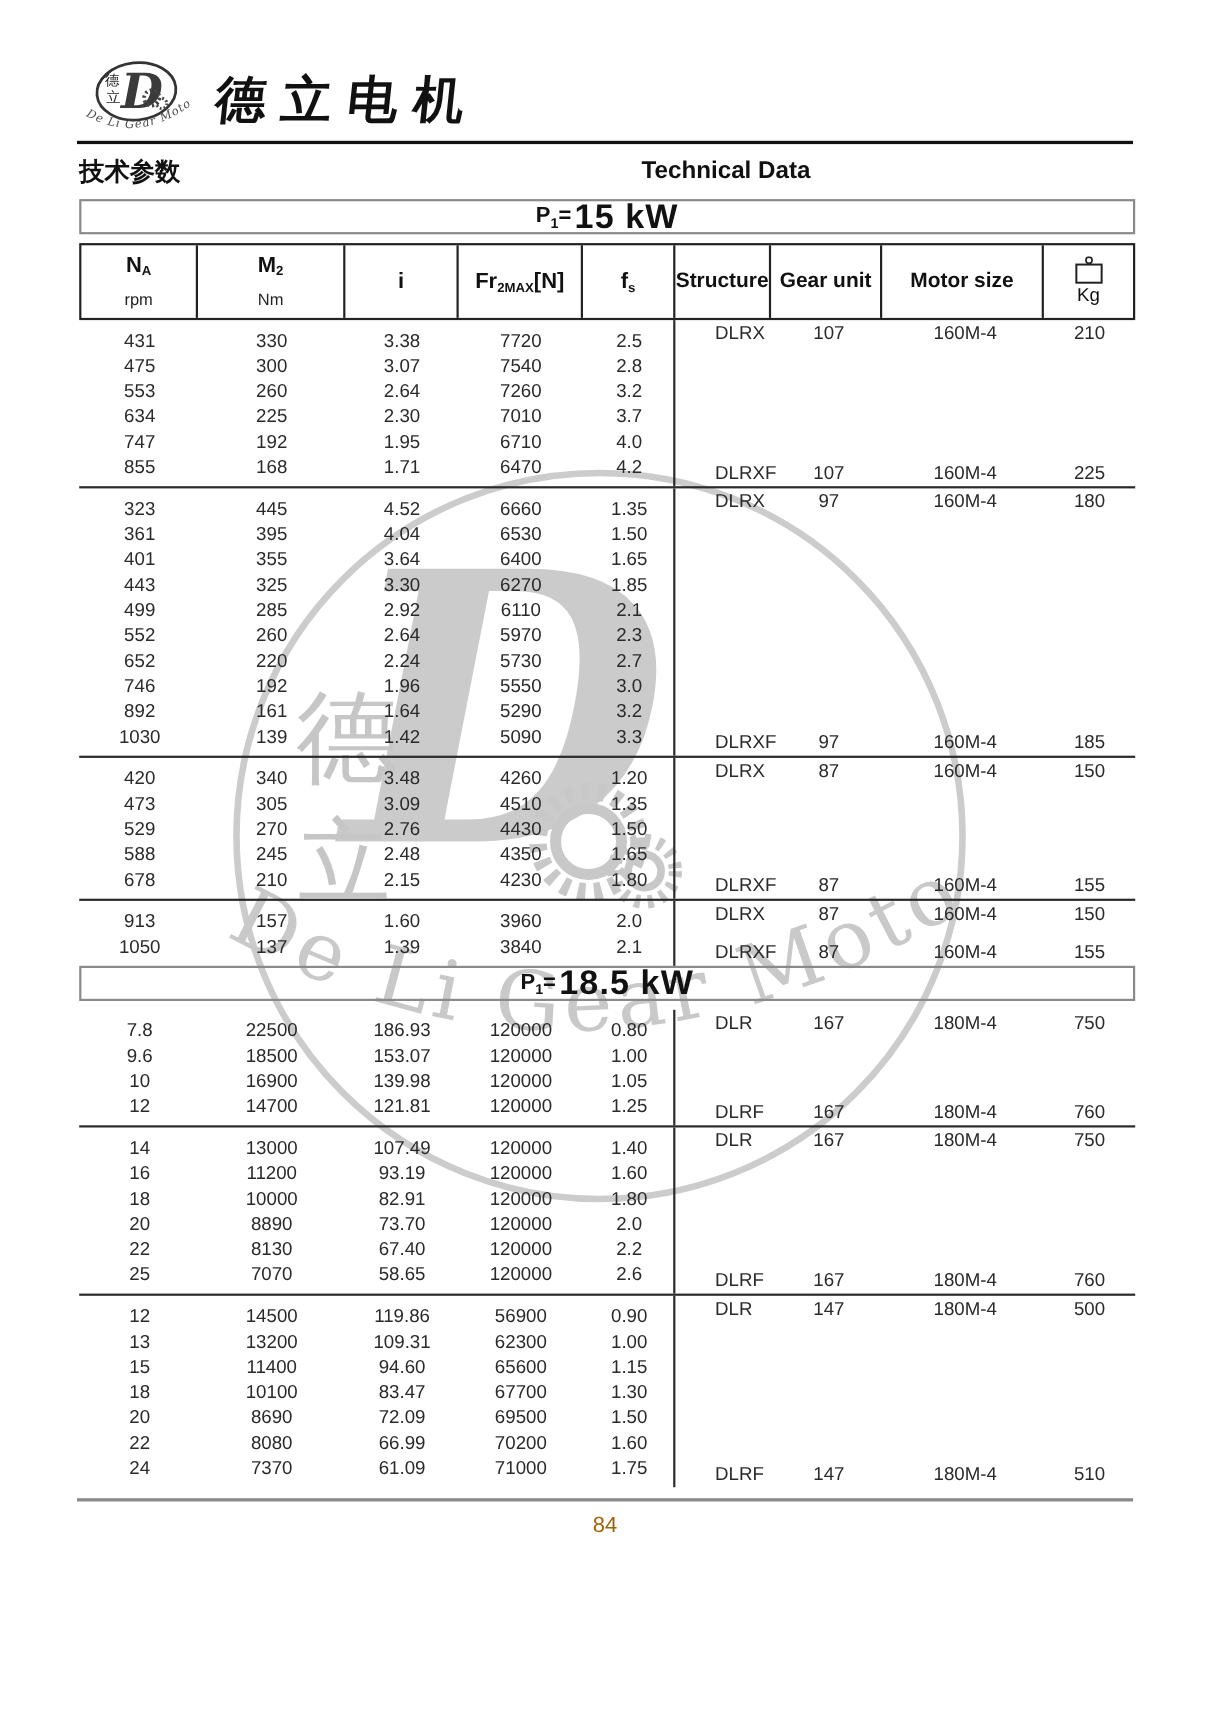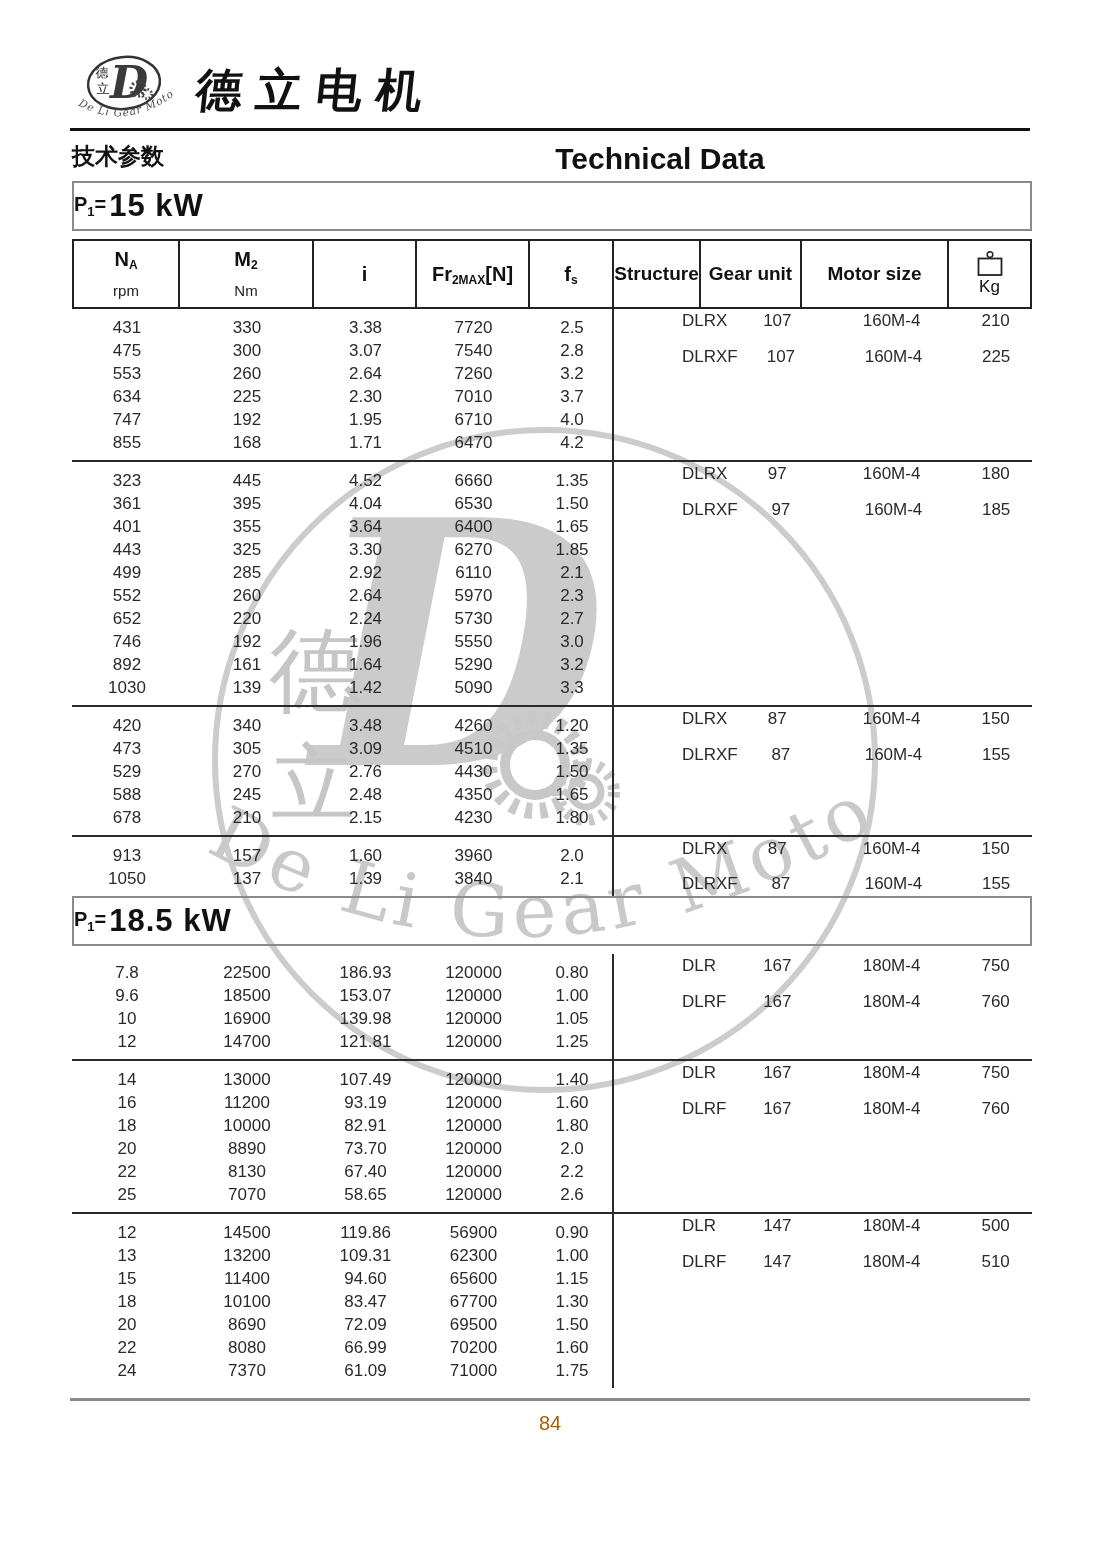--- a/index.html
+++ b/index.html
@@ -13,26 +13,26 @@
   .content { position:relative; z-index:1; }
 
   
   .brand-row { display:flex; align-items:center; gap:16px; margin:54px 70px 0 72px; height:74px; }
   .logo-svg { width:108px; height:76px; flex:0 0 auto; }
   .brand-text { font-family:"DejaVu Serif","Liberation Serif",serif; font-weight:bold; font-size:46px; letter-spacing:14px; color:#111; transform:skewX(-6deg); }
   .top-rule { margin:0 70px; height:3px; background:#111; }
 
   .titles-row { position:relative; margin:10px 70px 0 72px; height:32px; }
   .title-zh { position:absolute; left:0; top:0; font-size:23px; font-weight:700; color:#111; }
-  .title-en { position:absolute; left:588px; top:1px; transform:translateX(-50%); font-size:30px; font-weight:700; color:#111; }
+  .title-en { position:absolute; left:588px; top:1px; transform:translateX(-50%); font-size:22px; font-weight:700; color:#111; }
 
   
   .table-wrap { position:relative; margin:8px 0 0 72px; width:960px; }
 
-  .banner { height:50px; border:2px solid #8a8a8a; display:flex; align-items:center; justify-content:flex-start; gap:3px; margin-bottom:8px; background:transparent; }
+  .banner { height:32px; border:2px solid #8a8a8a; display:flex; align-items:center; justify-content:center; gap:3px; margin-bottom:8px; background:transparent; }
   .banner .bp { font-size:20px; font-weight:700; color:#111; }
   .banner .bp sub { font-size:13px; font-weight:700; }
   .banner .bv { font-size:31px; font-weight:800; letter-spacing:1px; color:#111; }
 
   .header-row { display:flex; border:2px solid #222; height:70px; background:transparent; }
   .hcell { border-right:2px solid #222; display:flex; flex-direction:column; align-items:center; justify-content:center; line-height:1.1; }
   .hcell:last-child { border-right:none; }
   .hcell-0 { width:106px; } .hcell-1 { width:134px; } .hcell-2 { width:103px; }
   .hcell-3 { width:113px; } .hcell-4 { width:84px;  } .hcell-5 { width:87px;  }
   .hcell-6 { width:101px; } .hcell-7 { width:147px; } .hcell-8 { width:81px;  }
@@ -44,21 +44,21 @@
   .hcell-8 .hmain { font-weight:400; font-size:17px; }
 
   .group { position:relative; padding:7px 0 6px 0; }
   .group + .group { border-top:2px solid #2a2a2a; }
   .group::after { content:""; position:absolute; left:540px; top:0; bottom:0; width:2px; background:#2a2a2a; }
 
   .drow { display:flex; height:23px; align-items:center; padding-left:2px; }
   .dcell { text-align:center; font-size:17px; color:#2a2a2a; }
   .dc0 { width:106px; } .dc1 { width:134px; } .dc2 { width:103px; } .dc3 { width:113px; } .dc4 { width:84px; }
 
-  .ann { position:absolute; left:542px; top:0; bottom:0; right:0; display:flex; flex-direction:column; justify-content:flex-start; gap:12px;padding-left:32px; }
+  .ann { position:absolute; left:542px; top:0; bottom:0; right:0; display:flex; flex-direction:column; justify-content:space-between; gap:12px; }
   .annrow { display:flex; height:24px; align-items:center; }
   .acell { font-size:17px; color:#2a2a2a; text-align:center; }
   .ac0 { width:89px; text-align:left; padding-left:36px; }
   .ac1 { width:101px; } .ac2 { width:147px; } .ac3 { width:79px; }
 
   
   .footer-rule { margin:10px 70px 0 70px; height:3px; background:#8a8a8a; }
   .page-num { text-align:center; margin-top:11px; font-size:20px; color:#a16207; }
 </style>
 </head>

